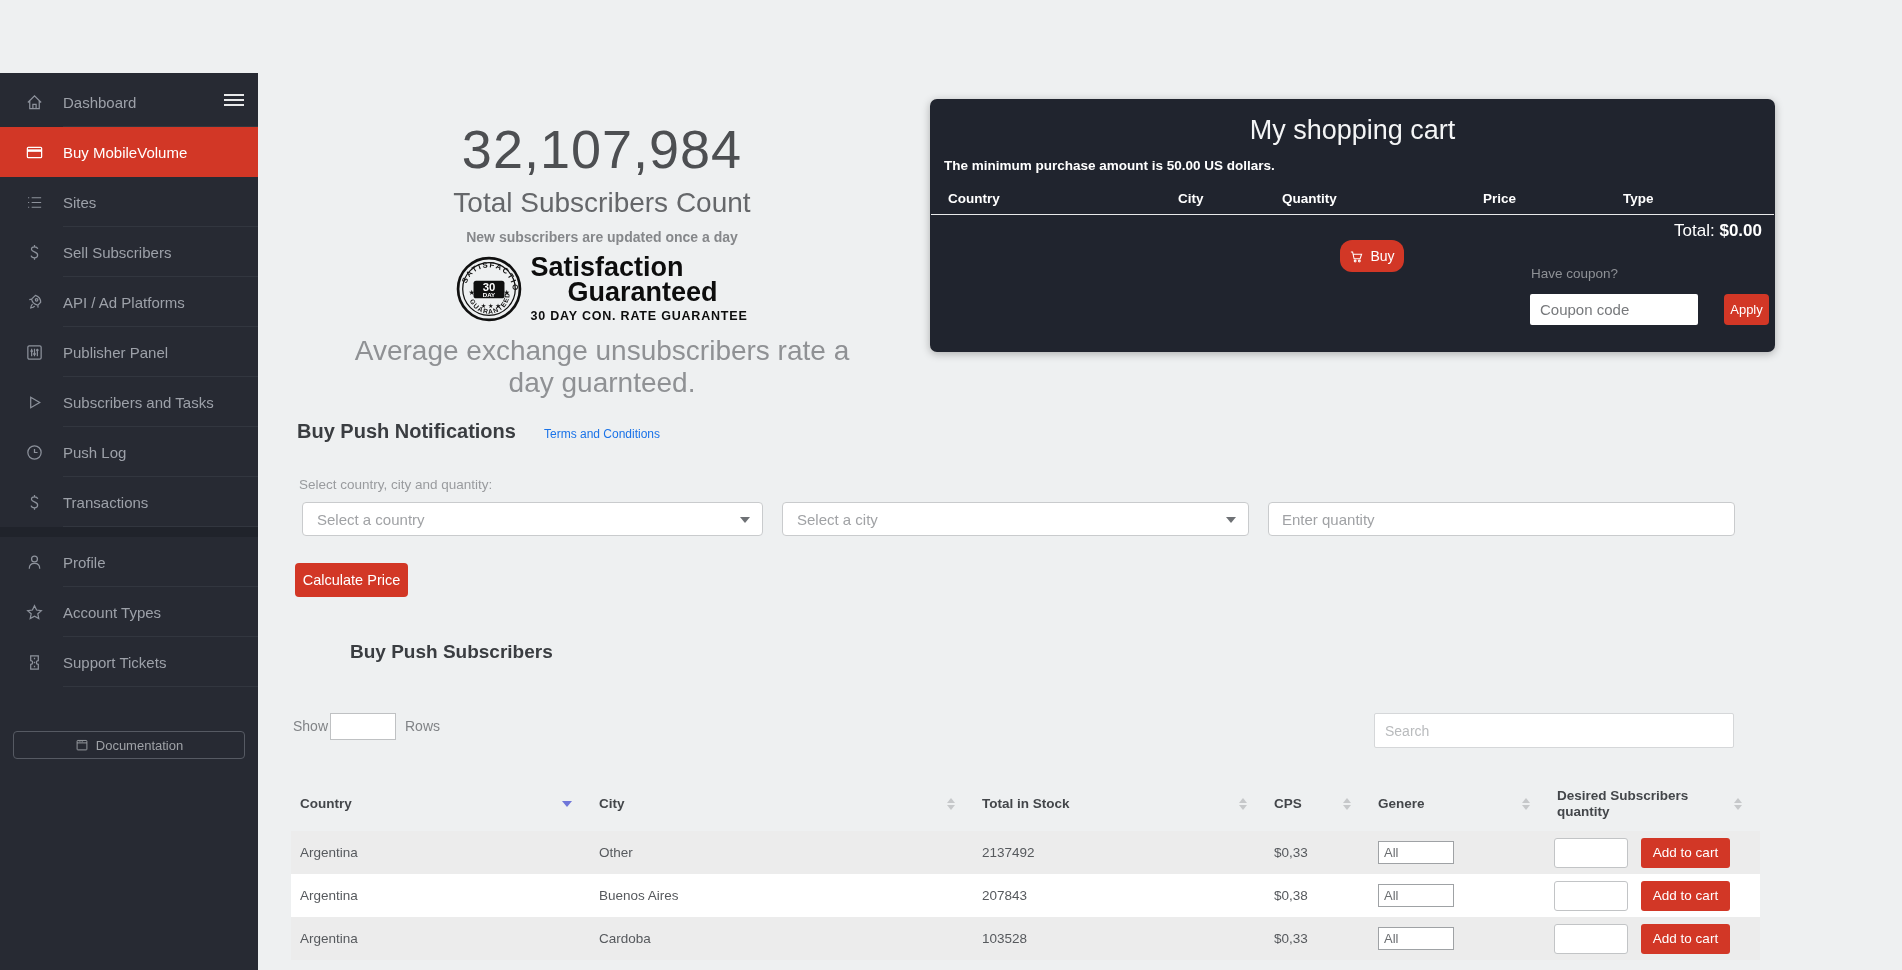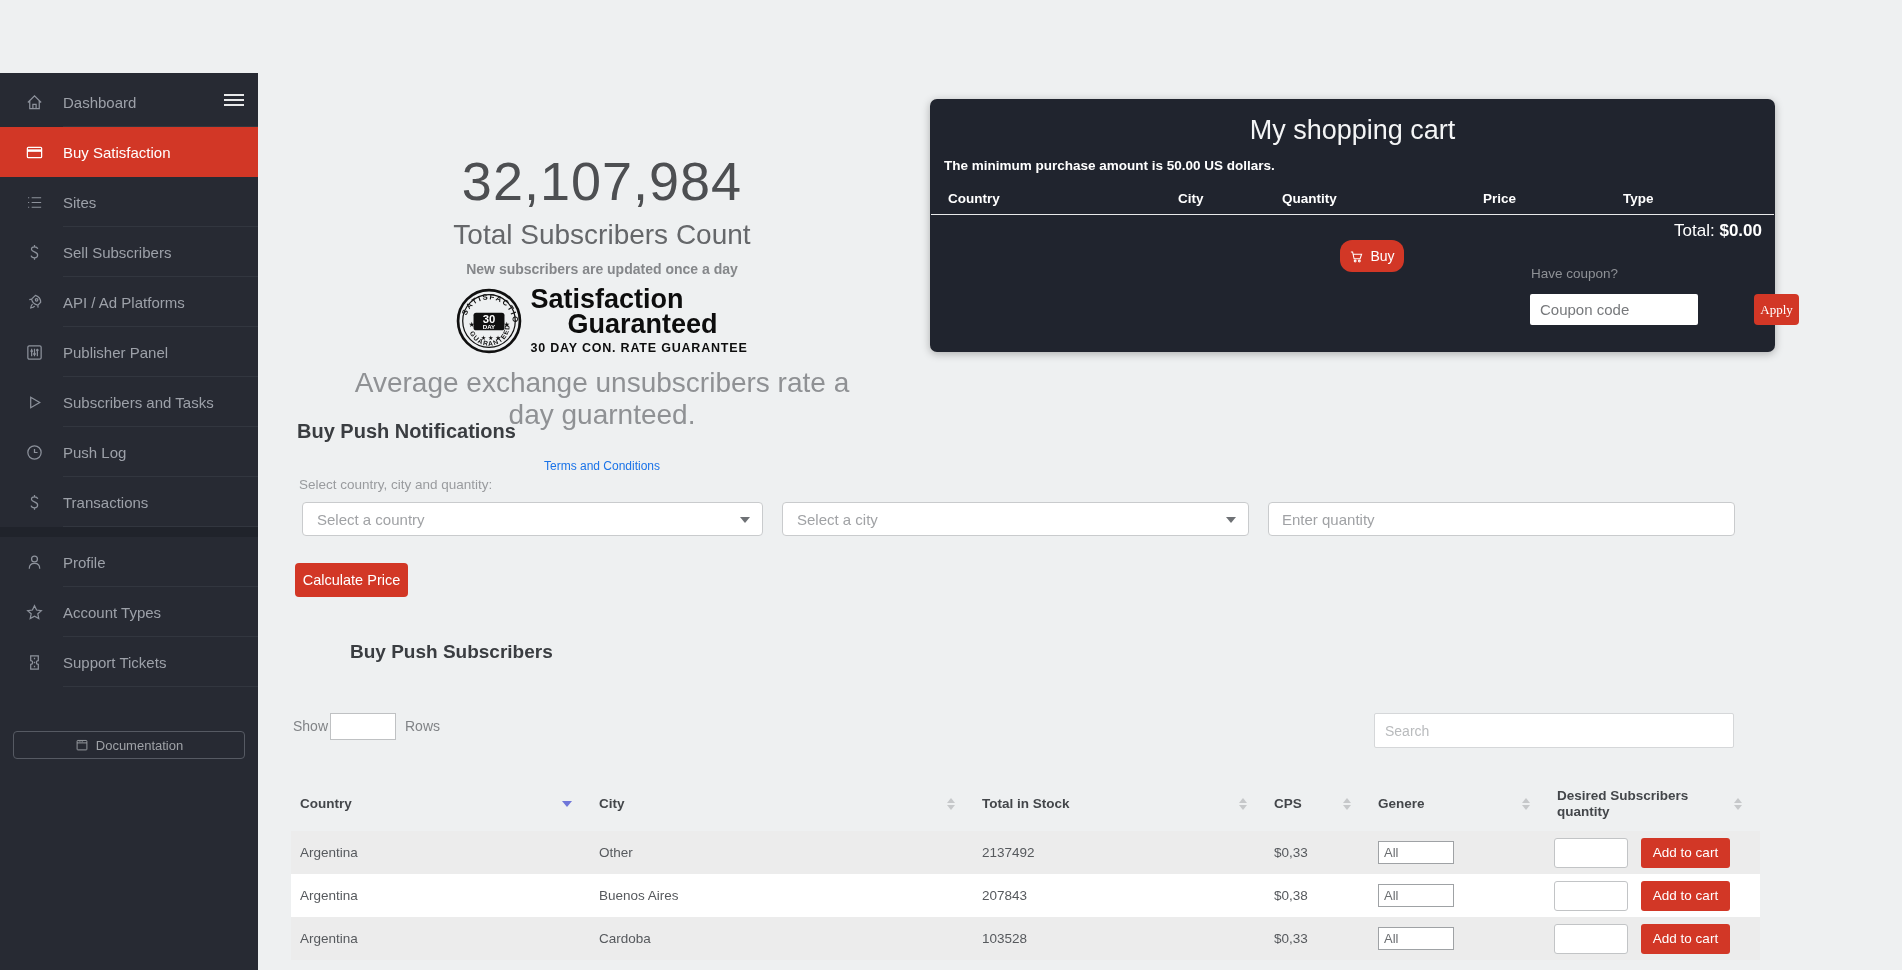--- a/index.html
+++ b/index.html
@@ -32,21 +32,21 @@
   .hamburger { position:absolute; right:14px; top:17px; width:20px; cursor:pointer; }
   .hamburger i { display:block; height:2px; background:#e8e9ea; margin-bottom:3px; }
   .doc-btn { position:absolute; left:13px; top:658px; width:232px; height:28px; border:1px solid #565a63; border-radius:4px; color:#9fa2a7; font-size:13px; display:flex; align-items:center; justify-content:center; gap:7px; cursor:pointer; background:transparent; }
   .doc-btn svg { width:14px; height:14px; stroke:currentColor; fill:none; stroke-width:1.3; }
 
   
   .main { position:absolute; left:258px; top:73px; right:0; bottom:0; background:#eef0f1; overflow:hidden; }
 
   
   .stats { position:absolute; left:86px; top:48px; width:516px; text-align:center; color:#505254; }
-  .count { font-size:54px; font-weight:300; color:#4d4f52; letter-spacing:1px; line-height:1.05;margin-top:32px; }
+  .count { font-size:54px; font-weight:300; color:#4d4f52; letter-spacing:1px; line-height:1.05; }
   .count-label { font-size:28px; font-weight:300; color:#65676a; margin-top:9px; }
   .count-note { font-size:14px; font-weight:bold; color:#85878a; margin-top:10px; }
   .badge-row { margin-top:10px; display:flex; justify-content:center; align-items:center; gap:8px; }
   .badge-text { text-align:left; color:#0d0d0d; }
   .bt1 { font-size:27px; font-weight:800; line-height:.95; }
   .bt2 { font-size:27px; font-weight:800; line-height:.95; padding-left:37px; }
   .bt3 { font-size:12.5px; font-weight:700; letter-spacing:.8px; margin-top:3px; }
   .exchange { margin-top:12px; font-size:28px; font-weight:300; color:#8f9194; }
   .terms { margin-top:28px; font-size:12px; color:var(--link); cursor:pointer; display:inline-block; }
 
@@ -56,21 +56,21 @@
   .cart-min { position:absolute; top:59px; left:14px; font-size:13.5px; font-weight:600; }
   .cart-col { position:absolute; top:92px; font-size:13.5px; font-weight:bold; }
   .cart-hr { position:absolute; top:115px; left:1px; right:1px; border-top:1px solid #e8e9ea; }
   .cart-total { position:absolute; top:122px; right:13px; font-size:17px; }
   .cart-total b { font-weight:bold; }
   .buy-btn { position:absolute; left:410px; top:141px; width:64px; height:32px; background:var(--accent); border:none; border-radius:12px; color:#fff; font-size:14px; font-family:inherit; display:flex; align-items:center; justify-content:center; gap:6px; cursor:pointer; }
   .buy-btn svg { width:15px; height:15px; stroke:#fff; fill:none; stroke-width:1.4; }
   .coupon-label { position:absolute; left:601px; top:167px; font-size:13.5px; color:#8e9196; }
   .coupon-input { position:absolute; left:600px; top:195px; width:168px; height:31px; border:none; border-radius:2px; padding:0 10px; font-size:15px; font-family:inherit; color:#333; }
   .coupon-input::placeholder { color:#77797c; }
-  .apply-btn { position:absolute; left:824px; top:195px; width:45px; height:31px; background:var(--accent); border:none; border-radius:4px; color:#fff; font-size:13px; font-family:Liberation Serif, serif; cursor:pointer;text-align:center; }
+  .apply-btn { position:absolute; left:794px; top:195px; width:45px; height:31px; background:var(--accent); border:none; border-radius:4px; color:#fff; font-size:13px; font-family:Liberation Sans, sans-serif; cursor:pointer;text-align:center; }
 
   
   .bpn-title { position:absolute; left:39px; top:347px; font-size:20px; font-weight:bold; color:#3a3d41; }
   .bpn-label { position:absolute; left:41px; top:404px; font-size:13.5px; color:#999b9e; }
   .dd { position:absolute; top:429px; height:34px; background:#fff; border:1px solid #c9cbcd; border-radius:4px; font-size:15px; color:#a0a2a5; display:flex; align-items:center; padding:8px 14px; cursor:pointer; }
   .dd .caret { position:absolute; right:12px; top:14px; width:0; height:0; border-left:5px solid transparent; border-right:5px solid transparent; border-top:6px solid #6e7175; }
   .qty-input { position:absolute; left:1010px; top:429px; width:467px; height:34px; border:1px solid #c9cbcd; border-radius:4px; padding:0 13px; font-size:15px; font-family:inherit; color:#333; }
   .qty-input::placeholder { color:#a0a2a5; }
   .calc-btn { position:absolute; left:37px; top:490px; width:113px; height:34px; background:var(--accent); border:none; border-radius:4px; color:#fff; font-size:14.5px; font-family:inherit; cursor:pointer; }
 
@@ -122,21 +122,21 @@
             <i></i>
           </span>
       </div>
       <div class="nav-item active">
         <span class="nav-icon">
           <svg viewBox="0 0 20 20">
               <rect x="2.5" y="4.5" width="15" height="11" rx="1"></rect>
               <path d="M2.5 8 H17.5" stroke-width="2.6"></path>
             </svg>
         </span>
-        <span>Buy Satisfaction</span>
+        <span>Buy MobileVolume</span>
       </div>
       <div class="nav-item">
         <span class="nav-icon">
           <svg viewBox="0 0 20 20">
               <path d="M7 5 H17 M7 10 H17 M7 15 H17 M3.2 5 H4.4 M3.2 10 H4.4 M3.2 15 H4.4"></path>
             </svg>
         </span>
         <span>Sites</span>
       </div>
       <div class="nav-item">

